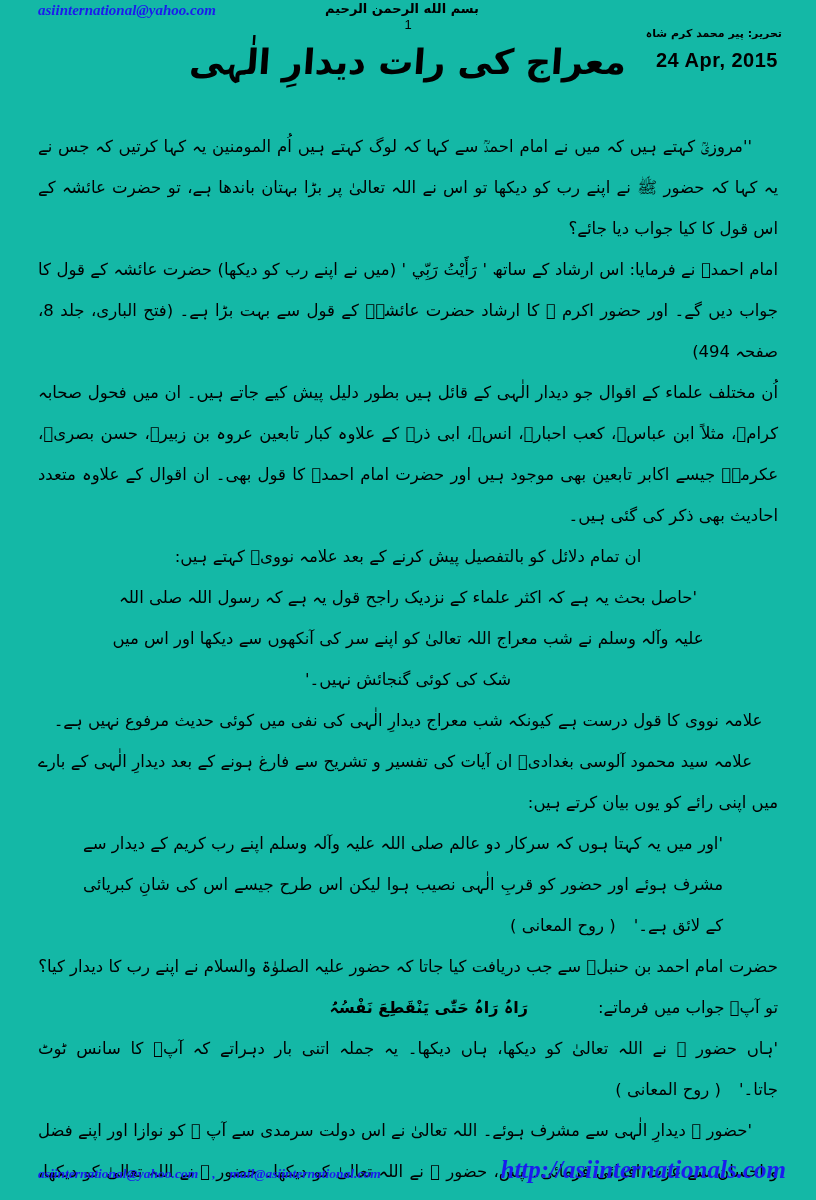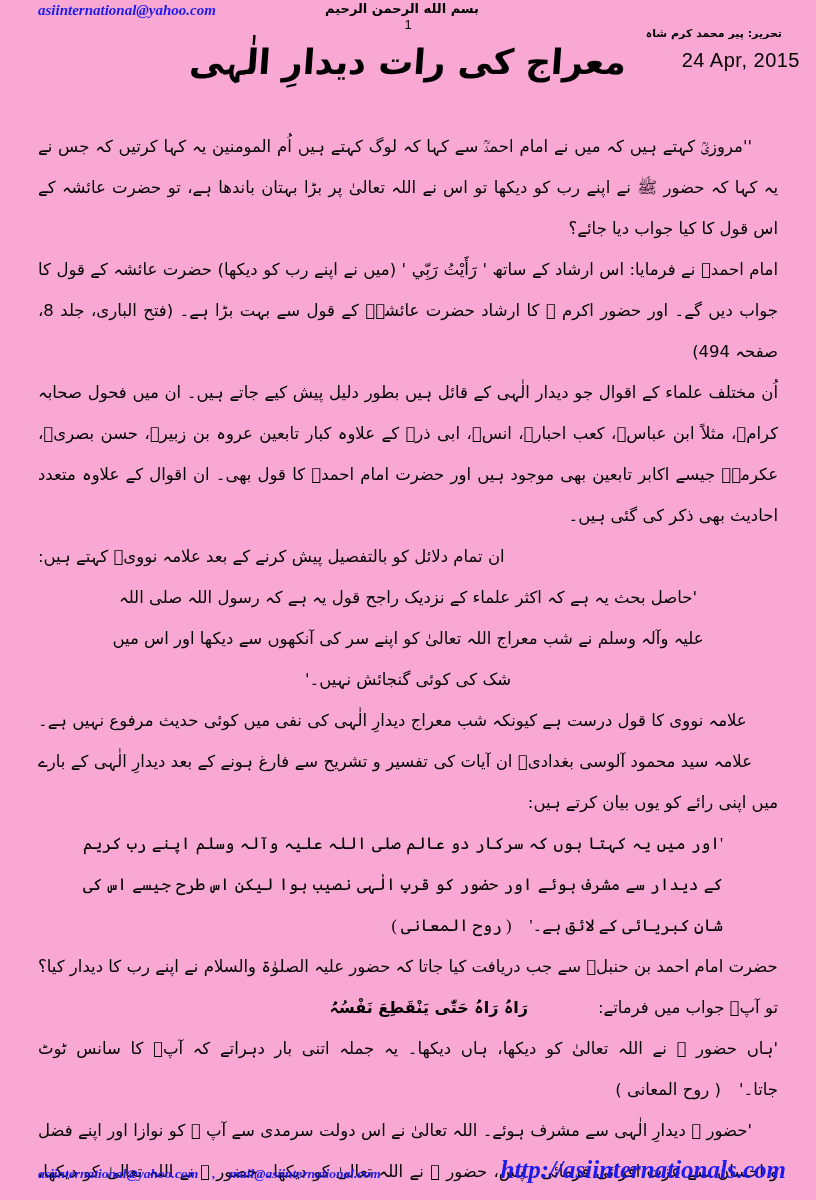--- a/index.html
+++ b/index.html
@@ -1,19 +1,19 @@
 <!DOCTYPE html>
 <html lang="ur"><head>
 <meta charset="utf-8">
 <style>
   html,body{margin:0;padding:0;background:#ffffff;}
   #page{
     position:relative;
     width:816px;height:1200px;
-    background:#f9a8d4;
+    background:#14b8a6;
     overflow:hidden;
     font-family:"DejaVu Sans",sans-serif;
     color:#000;
   }
   
   .email-top{
     position:absolute;top:2px;left:38px;
     font-family:"Liberation Serif",serif;
     font-style:italic;font-weight:bold;
     font-size:15px;color:#1b1bee;
@@ -30,50 +30,49 @@
     text-align:center;
     font-family:"Liberation Sans",sans-serif;
     font-size:13px;
   }
   .byline{
     position:absolute;top:27px;right:34px;
     direction:rtl;
     font-size:11px;font-weight:bold;
   }
   .date{
-    position:absolute;top:49px;right:16px;
+    position:absolute;top:49px;right:38px;
     font-family:"Liberation Sans",sans-serif;
-    font-size:20px;letter-spacing:0.5px;
+    font-size:20px;letter-spacing:0.5px;font-weight:bold;
   }
   .doc-title{
     position:absolute;top:42px;left:0;right:0;
     text-align:center;direction:rtl;
     font-size:35px;font-weight:bold;
     transform:skewX(-4deg);
   }
   
   .doc-body{
     position:absolute;top:126px;left:38px;right:38px;
     direction:rtl;
     font-size:16.5px;line-height:41px;
   }
   .para{
     direction:rtl;
     text-align:justify;
     margin:0;
   }
   .para.indent{text-indent:26px;}
-  .para.right-end{text-align:left;}
+  .para.right-end{text-align:center;}
   .para.quote-center{
     text-align:center;
     margin:0 70px;
   }
   .para.quote-block{
     margin:0 55px 0 45px;
-    font-family:Liberation Serif, serif;
   }
   .answer-row{
     display:flex;
     justify-content:flex-start;
     gap:70px;
     direction:rtl;
     align-items:baseline;
   }
   .arabic-quote{
     font-weight:bold;

